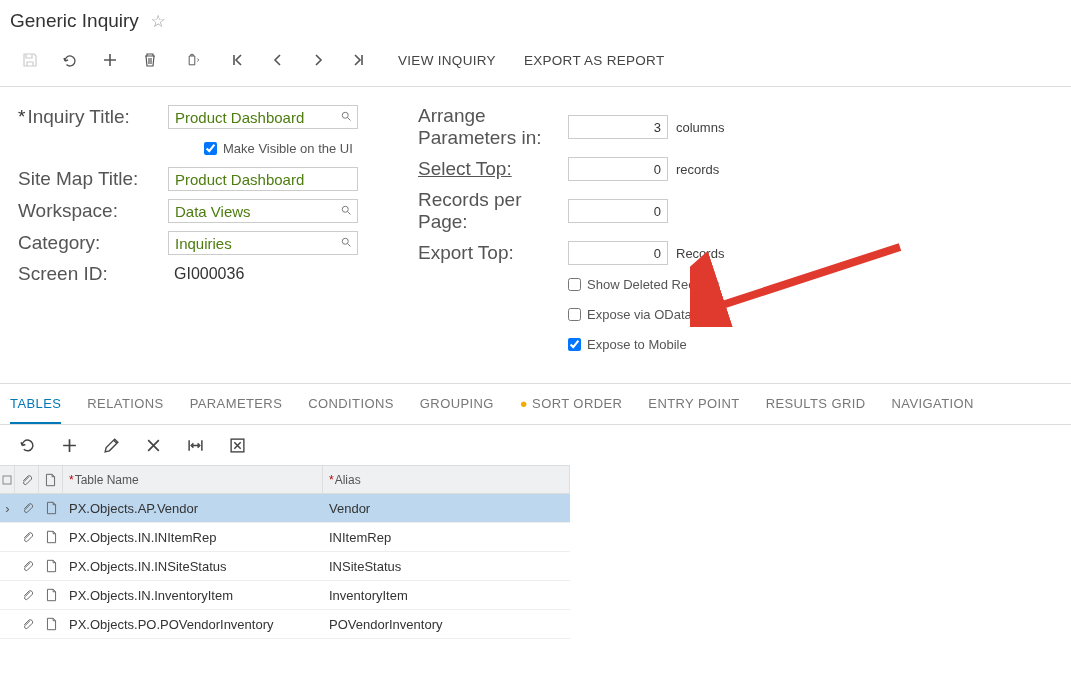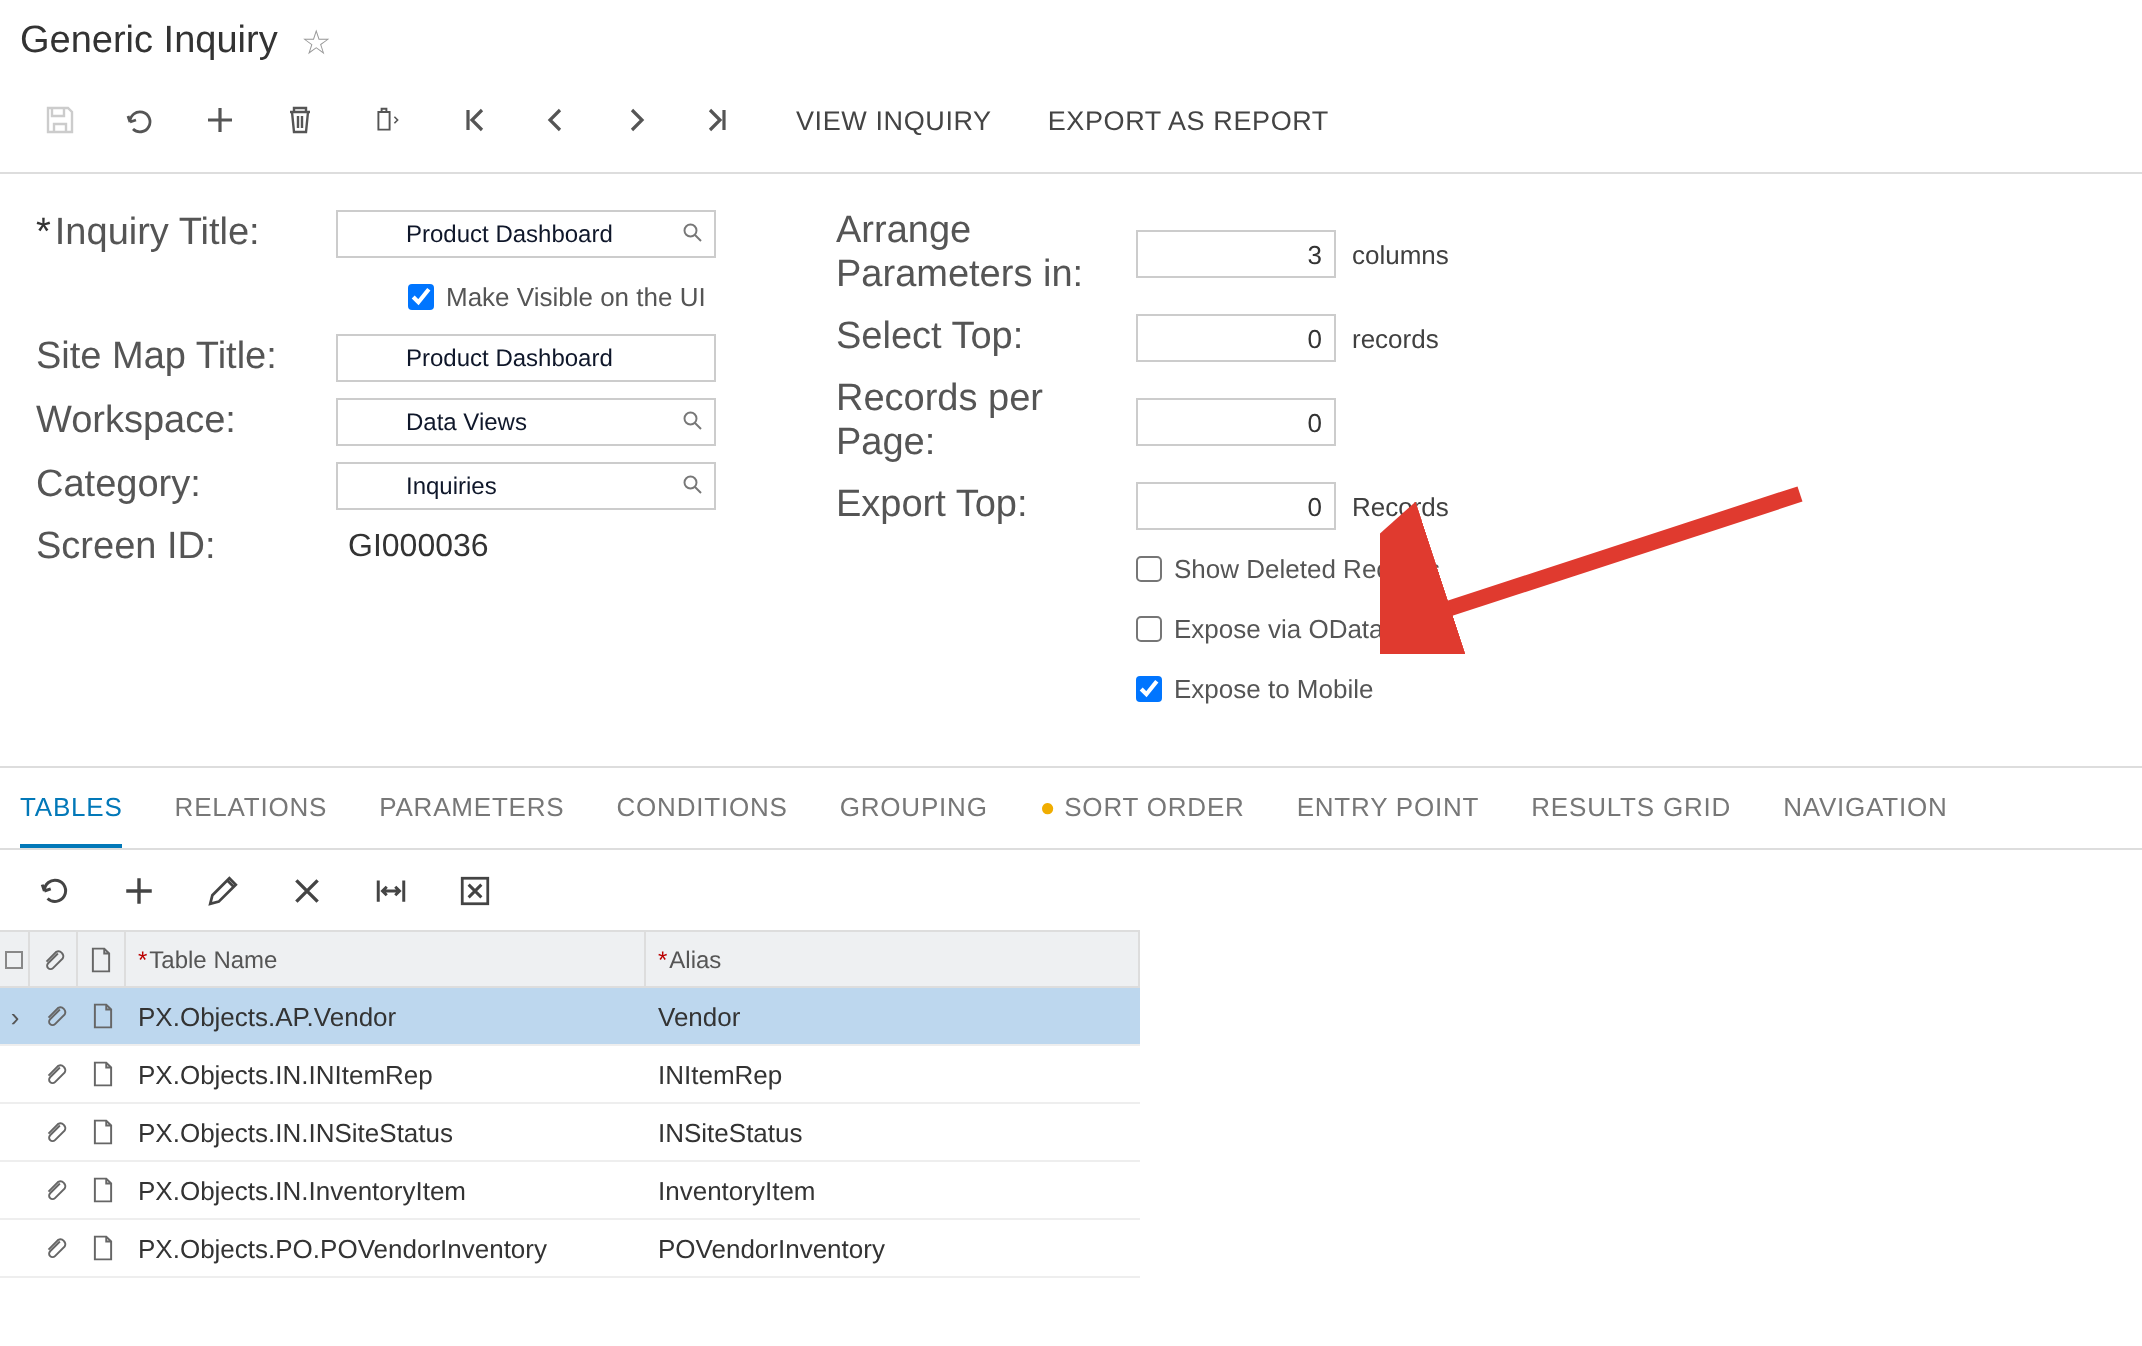--- a/index.html
+++ b/index.html
@@ -92,23 +92,22 @@
     width: 190px;
     height: 24px;
     border: 1px solid #ccc;
     background: #fff;
     display: flex;
     align-items: center;
     padding: 0 4px 0 6px;
   }
   .form-input-wrap .val {
     flex: 1;
-    font-size: 12px;
-    color: #0f172a;
-    margin-left: 28px;
+    font-size: 15px;
+    color: #4d7c0f;
   }
   .form-input-wrap .lookup {
     color: #777;
     cursor: pointer;
     width: 14px;
     text-align: center;
   }
   .form-num-wrap {
     width: 100px;
     height: 24px;
@@ -353,21 +352,21 @@
 
   <div class="form-col">
     <div class="form-row">
       <div class="form-label" style="width:150px;">Arrange Parameters in:</div>
       <div class="form-num-wrap">
         <span class="val">3</span>
       </div>
       <span class="form-suffix">columns</span>
     </div>
     <div class="form-row">
-      <div class="form-label" style="width:150px;">Select Top:</div>
+      <div class="form-label" style="width:150px;text-decoration:underline;">Select Top:</div>
       <div class="form-num-wrap">
         <span class="val">0</span>
       </div>
       <span class="form-suffix">records</span>
     </div>
     <div class="form-row">
       <div class="form-label" style="width:150px;">Records per Page:</div>
       <div class="form-num-wrap">
         <span class="val">0</span>
       </div>

